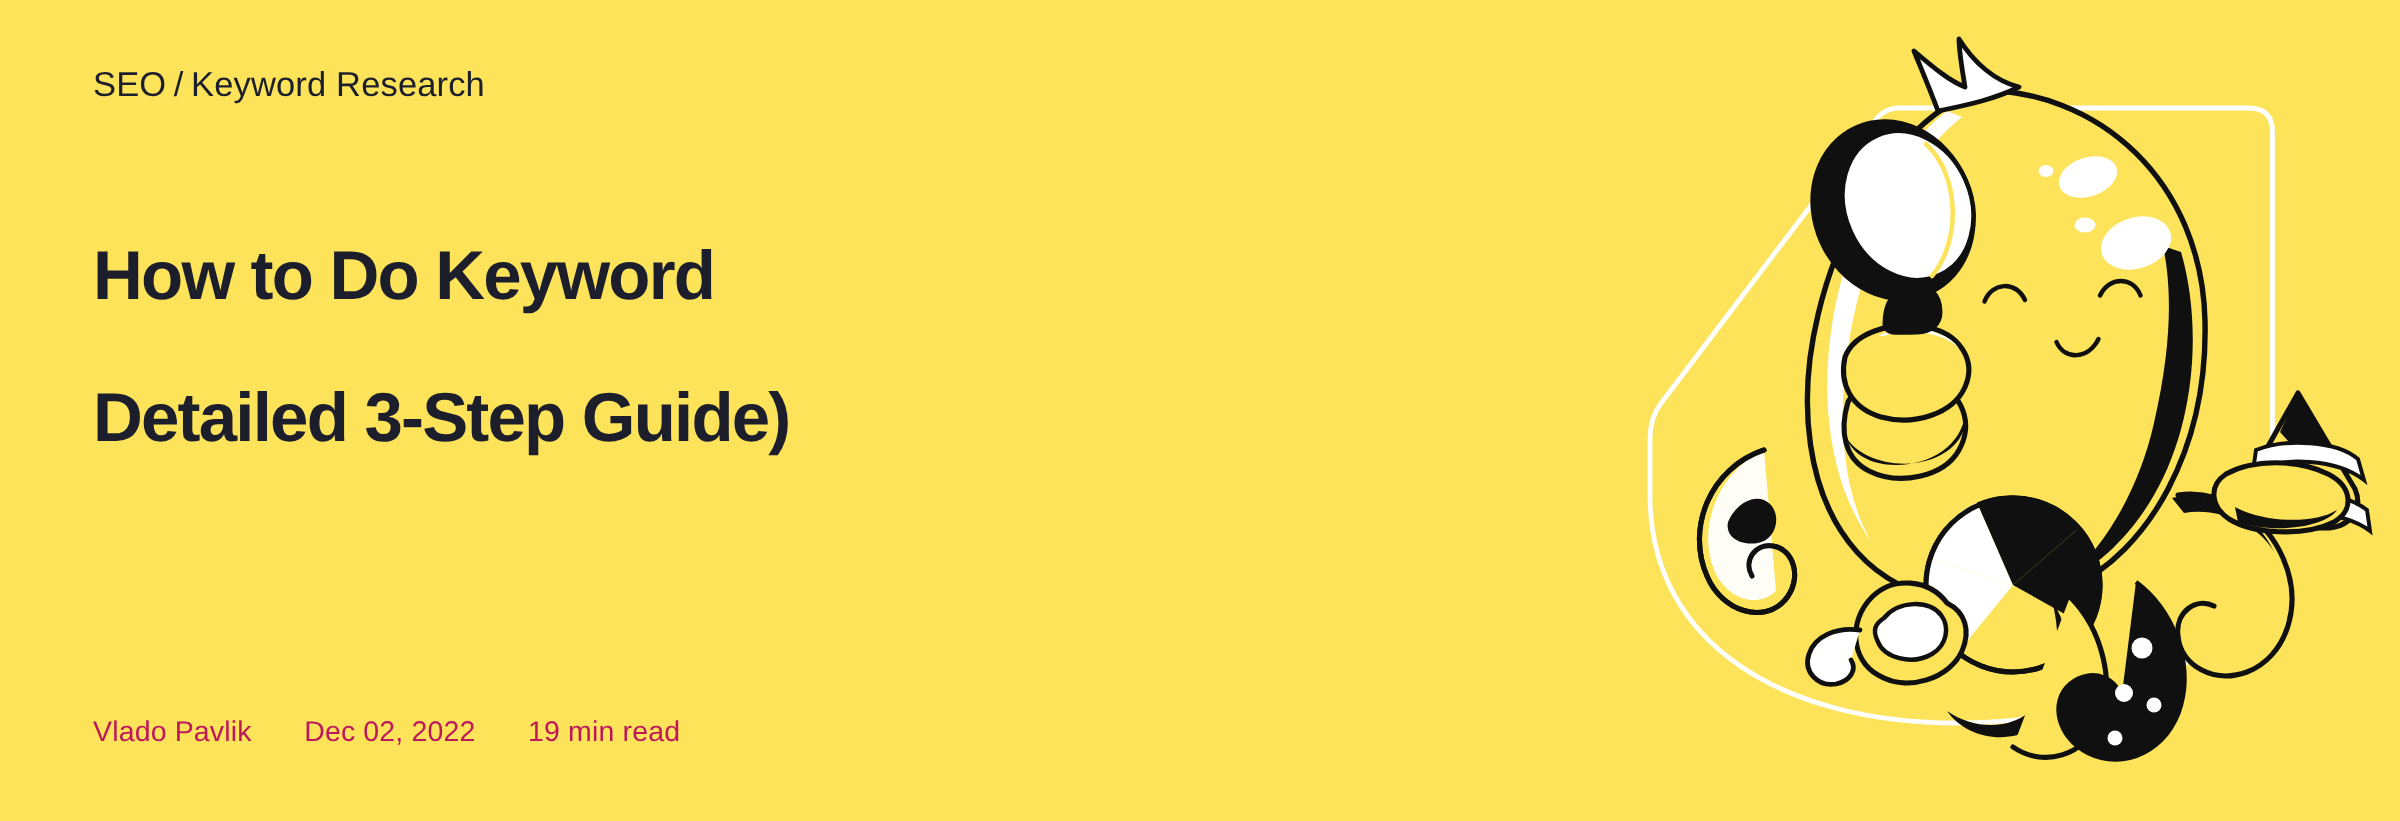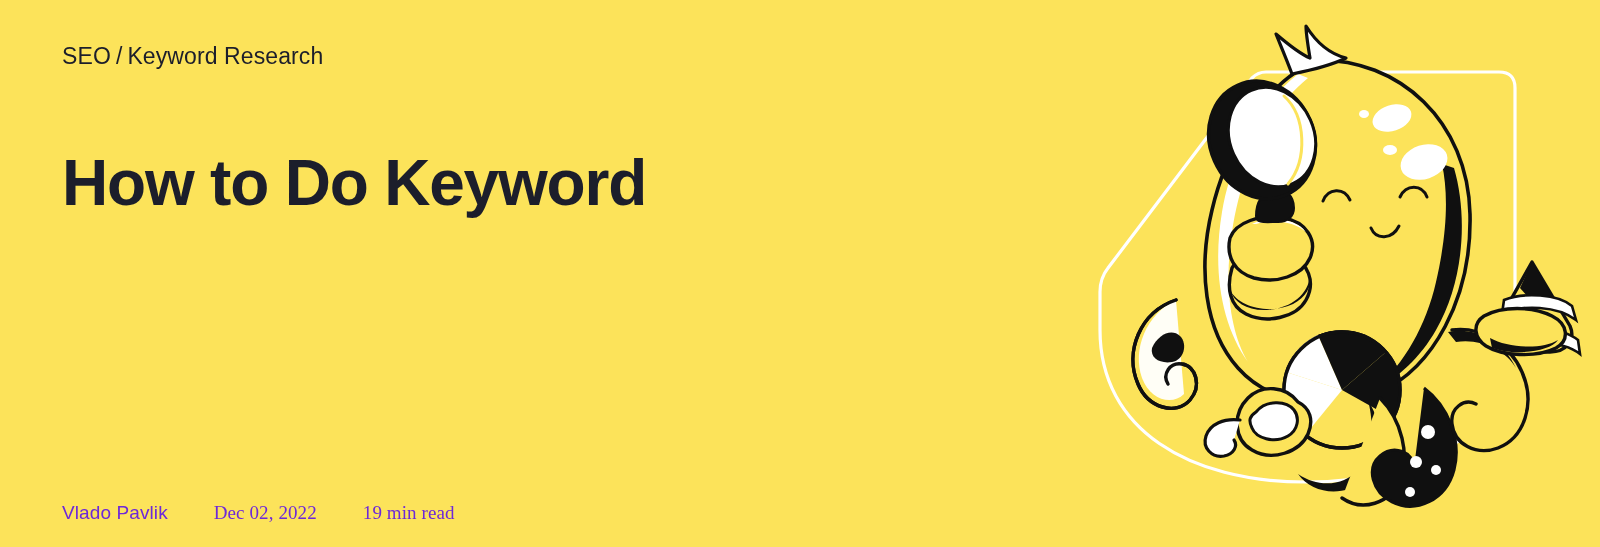--- a/index.html
+++ b/index.html
@@ -53,49 +53,48 @@
     padding: 0 5px;
     color: #1c1e2b;
   }
 
   .page-title {
     position: absolute;
     top: 136px;
     left: 0;
     margin: 0;
     width: 900px;
-    font-size: 64px;
+    font-size: 46px;
     line-height: 95px;
     font-weight: 700;
     letter-spacing: -1.2px;
     color: #1c1e2b;
   }
   .page-title .tline {
     display: block;
     white-space: nowrap;
   }
 
   .byline {
     position: absolute;
-    top: 500px;
+    top: 476px;
     left: 0;
     display: flex;
     align-items: baseline;
     font-size: 19px;
     line-height: 26px;
-    color: #6d28d9;
+    color: #be185d;
     letter-spacing: 0.1px;
     white-space: nowrap;
   }
   .byline .meta {
     display: block;
   }
   .byline .meta + .meta {
-    margin-left: 46px;
-    font-family: Liberation Serif, serif;
+    margin-left: 35px;
   }
 
   
   .hero-art {
     position: absolute;
     right: 0;
     top: 0;
     width: 520px;
     height: 547px;
   }
@@ -111,20 +110,21 @@
 <div class="hero">
 
   <div class="hero-text">
 
     <nav class="breadcrumb">
       <a class="crumb-link" href="#">SEO</a><span class="crumb-sep">/</span><a class="crumb-link" href="#">Keyword Research</a>
     </nav>
 
     <h1 class="page-title">
       <span class="tline">How to Do Keyword</span>
+      <span class="tline">Detailed 3-Step Guide)</span>
     </h1>
 
     <div class="byline">
       <span class="meta">Vlado Pavlik</span>
       <span class="meta">Dec 02, 2022</span>
       <span class="meta">19 min read</span>
     </div>
 
   </div>
 

